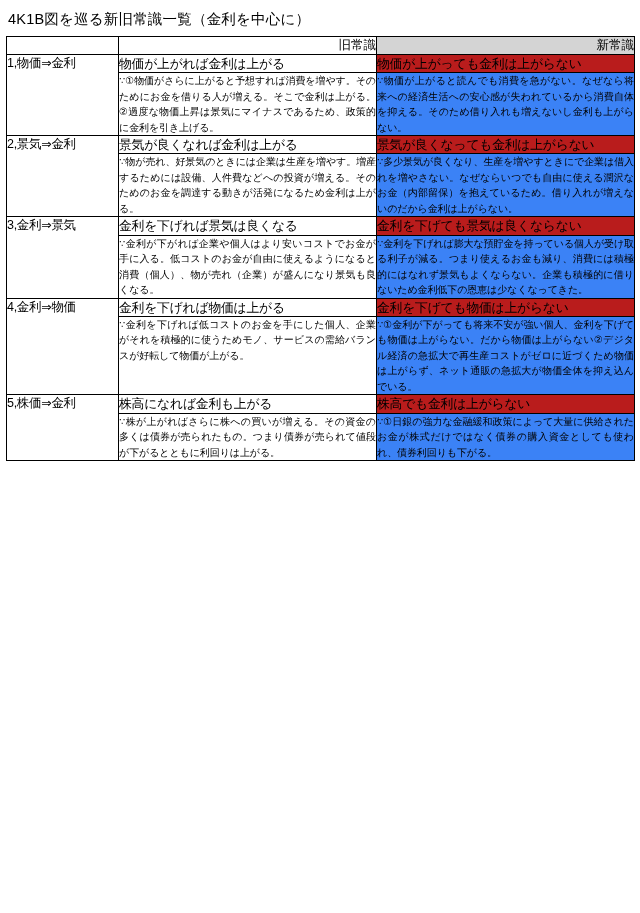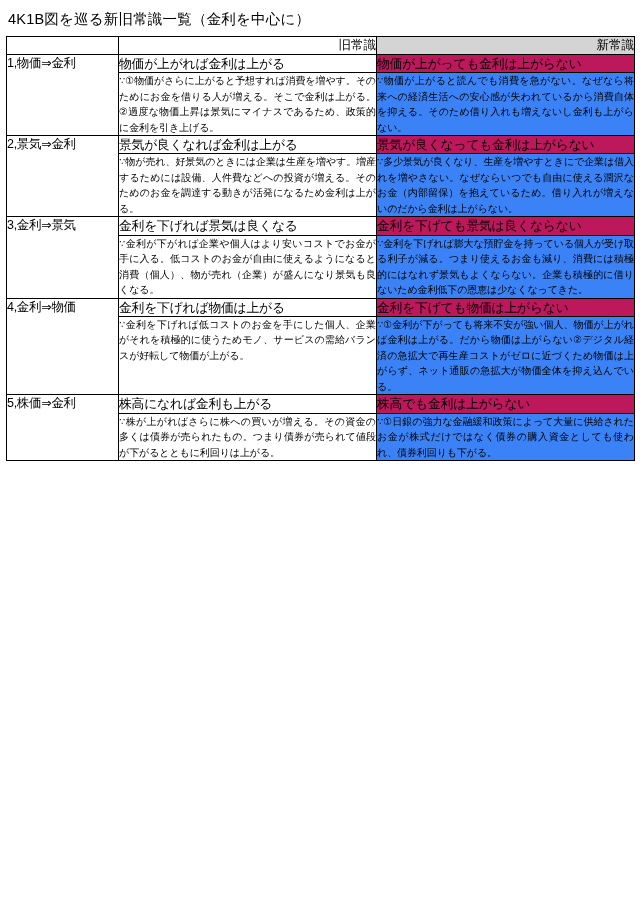--- a/index.html
+++ b/index.html
@@ -57,21 +57,21 @@
     white-space: nowrap;
     letter-spacing: -0.3px;
   }
   .claim {
     font-size: 12.8px;
     padding: 6px 5px 6px 6px;
     line-height: 1.35;
     letter-spacing: -0.2px;
     margin-top: 32px;
   }
-  .claim.shaded { background: #be185d; }
+  .claim.shaded { background: #b91c1c; }
 
   .reason {
     font-size: 10px;
     padding: 6px 6px 7px 6px;
     line-height: 1.55;
     letter-spacing: -0.1px;
     text-align: justify;
     text-justify: inter-character;
   }
   .reason.shaded { background: #3b82f6; }
@@ -128,21 +128,21 @@
         <td class="reason shaded">∵金利を下げれば膨大な預貯金を持っている個人が受け取る利子が減る。つまり使えるお金も減り、消費には積極的にはなれず景気もよくならない。企業も積極的に借りないため金利低下の恩恵は少なくなってきた。</td>
       </tr>
 
       <tr>
         <td class="rowlabel" rowspan="2">4,金利⇒物価</td>
         <td class="claim">金利を下げれば物価は上がる</td>
         <td class="claim shaded">金利を下げても物価は上がらない</td>
       </tr>
       <tr>
         <td class="reason">∵金利を下げれば低コストのお金を手にした個人、企業がそれを積極的に使うためモノ、サービスの需給バランスが好転して物価が上がる。</td>
-        <td class="reason shaded">∵①金利が下がっても将来不安が強い個人、物価が上がれば金利は上がる。だから物価は上がらない②デジタル経済の急拡大で再生産コストがゼロに近づくため物価は上がらず、ネット通販の急拡大が物価全体を抑え込んでいる。</td>
+        <td class="reason shaded">∵①金利が下がっても将来不安が強い個人、金利を下げても物価は上がらない。だから物価は上がらない②デジタル経済の急拡大で再生産コストがゼロに近づくため物価は上がらず、ネット通販の急拡大が物価全体を抑え込んでいる。</td>
       </tr>
 
       <tr>
         <td class="rowlabel" rowspan="2">5,株価⇒金利</td>
         <td class="claim">株高になれば金利も上がる</td>
         <td class="claim shaded">株高でも金利は上がらない</td>
       </tr>
       <tr>
         <td class="reason">∵株が上がればさらに株への買いが増える。その資金の多くは債券が売られたもの。つまり債券が売られて値段が下がるとともに利回りは上がる。</td>
         <td class="reason shaded">∵①日銀の強力な金融緩和政策によって大量に供給されたお金が株式だけではなく債券の購入資金としても使われ、債券利回りも下がる。</td>

